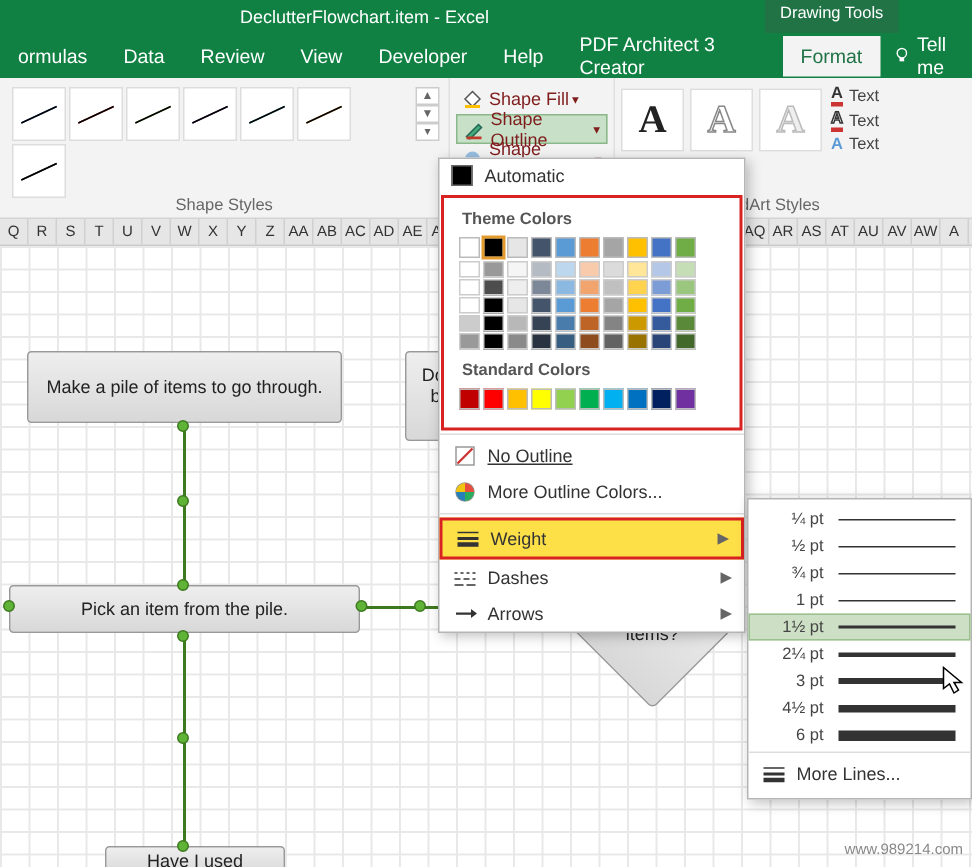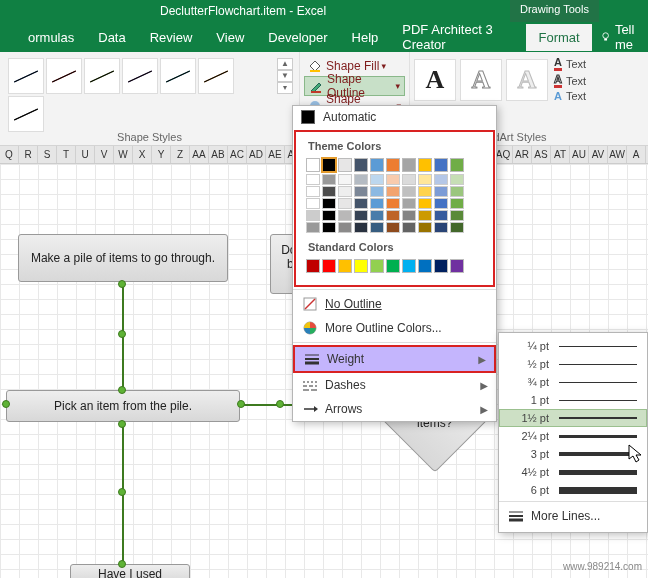--- a/index.html
+++ b/index.html
@@ -4,21 +4,21 @@
 <style>
 * { box-sizing: border-box; margin: 0; padding: 0; font-family: "Segoe UI", Arial, sans-serif; }
 body { width: 648px; height: 578px; overflow: hidden; background: #fff; position: relative; }
 
 
 .titlebar { height: 22px; background: #108043; color: #fff; display: flex; align-items: center; font-size: 12px; }
 .titlebar .doc { margin-left: 160px; }
 .drawing-tools { background: #217346; height: 22px; color: #fff; font-size: 11px; padding: 3px 10px 0 10px; position: absolute; left: 510px; top: 0; }
 
 
-.tabs { height: 30px; background: #108043; display: flex; align-items: center; color: #fff; font-size: 13px; padding-left: 16px; }
+.tabs { height: 30px; background: #108043; display: flex; align-items: center; color: #fff; font-size: 13px; padding-left: 0; }
 .tab { padding: 6px 12px; cursor: pointer; }
 .tab.active { background: #f3f3f3; color: #217346; }
 .tell-me { display: flex; align-items: center; margin-left: 8px; }
 .tell-me svg { margin-right: 4px; }
 
 
 .ribbon { height: 94px; background: #f3f3f3; border-bottom: 1px solid #d4d4d4; display: flex; position: relative; }
 .shape-styles-group { width: 300px; border-right: 1px solid #e0e0e0; padding: 6px 8px; position: relative; }
 .line-gallery { display: flex; gap: 2px; flex-wrap: wrap; width: 260px; }
 .line-swatch { width: 36px; height: 36px; border: 1px solid #ddd; background: #fff; position: relative; }
@@ -62,21 +62,21 @@
 .color-sw { width: 14px; height: 14px; border: 1px solid #bbb; }
 .color-sw.sel { outline: 2px solid #e39b2d; outline-offset: -1px; }
 .shades { display: flex; gap: 2px; padding: 0 6px 4px 6px; }
 .shade-col { display: flex; flex-direction: column; gap: 1px; }
 .shade-col div { width: 14px; height: 11px; border: 1px solid #ccc; }
 .std-row { display: flex; gap: 2px; padding: 2px 6px 6px 6px; }
 .dd-sep { border-top: 1px solid #ddd; margin: 2px 0; }
 .dd-item { display: flex; align-items: center; padding: 5px 8px; cursor: pointer; }
 .dd-item .ico { width: 18px; margin-right: 6px; display: flex; justify-content: center; }
 .dd-item .arrow { margin-left: auto; font-size: 10px; color: #666; }
-.weight-hl { background: #c4b5fd; border: 2px solid #d92222; }
+.weight-hl { background: #fde047; border: 2px solid #d92222; }
 
 
 .weight-menu { left: 498px; top: 332px; width: 150px; padding: 4px 0; }
 .wrow { display: flex; align-items: center; padding: 3px 10px; cursor: pointer; font-size: 11px; }
 .wrow.hovered { background: #cde0c5; border: 1px solid #9bc08f; padding: 2px 9px; }
 .wlabel { width: 40px; text-align: right; margin-right: 10px; color: #444; }
 .wline { flex: 1; border-top-style: solid; border-color: #333; }
 
 .watermark { position: absolute; right: 6px; bottom: 6px; font-size: 10px; color: #888; z-index: 200; }
 .cursor { position: absolute; z-index: 300; }

